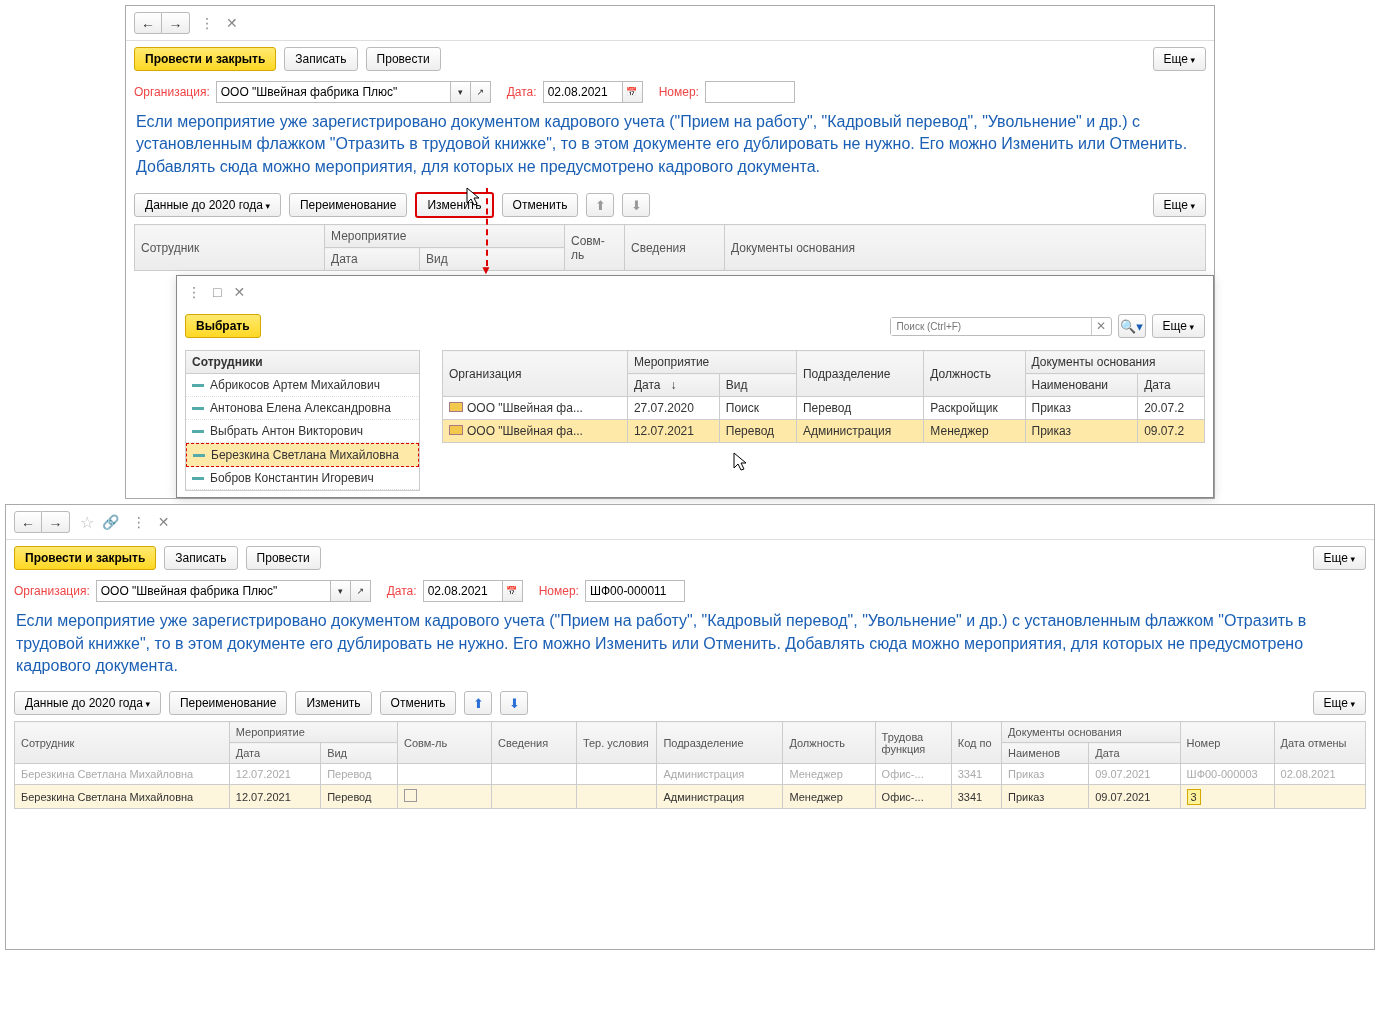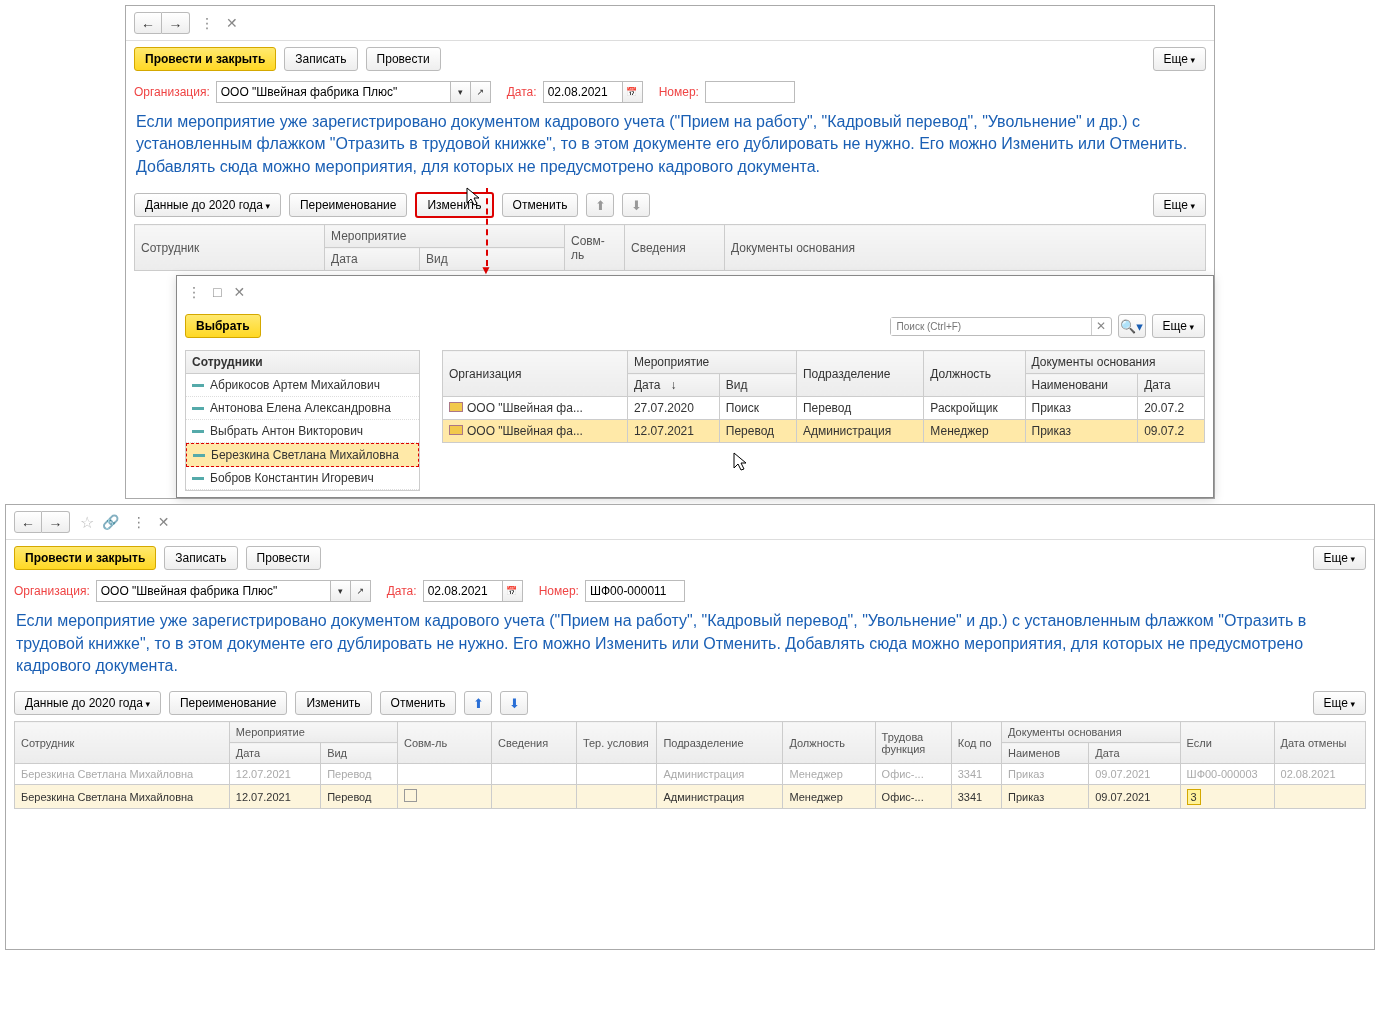--- a/index.html
+++ b/index.html
@@ -281,21 +281,21 @@
         <th rowspan="2" style="width:160px">Сотрудник</th>
         <th colspan="2">Мероприятие</th>
         <th rowspan="2" style="width:70px">Совм-ль</th>
         <th rowspan="2" style="width:60px">Сведения</th>
         <th rowspan="2" style="width:60px">Тер. условия</th>
         <th rowspan="2" style="width:90px">Подразделение</th>
         <th rowspan="2" style="width:65px">Должность</th>
         <th rowspan="2" style="width:55px">Трудова функция</th>
         <th rowspan="2" style="width:35px">Код по</th>
         <th colspan="2">Документы основания</th>
-        <th rowspan="2" style="width:70px" class="hl-red">Если</th>
+        <th rowspan="2" style="width:70px" class="hl-red">Номер</th>
         <th rowspan="2" style="width:65px" class="hl-red">Дата отмены</th>
       </tr>
       <tr>
         <th style="width:65px">Дата</th>
         <th style="width:55px">Вид</th>
         <th style="width:55px">Наименов</th>
         <th style="width:60px">Дата</th>
       </tr>
       <tr class="inactive">
         <td>Березкина Светлана Михайловна</td>

